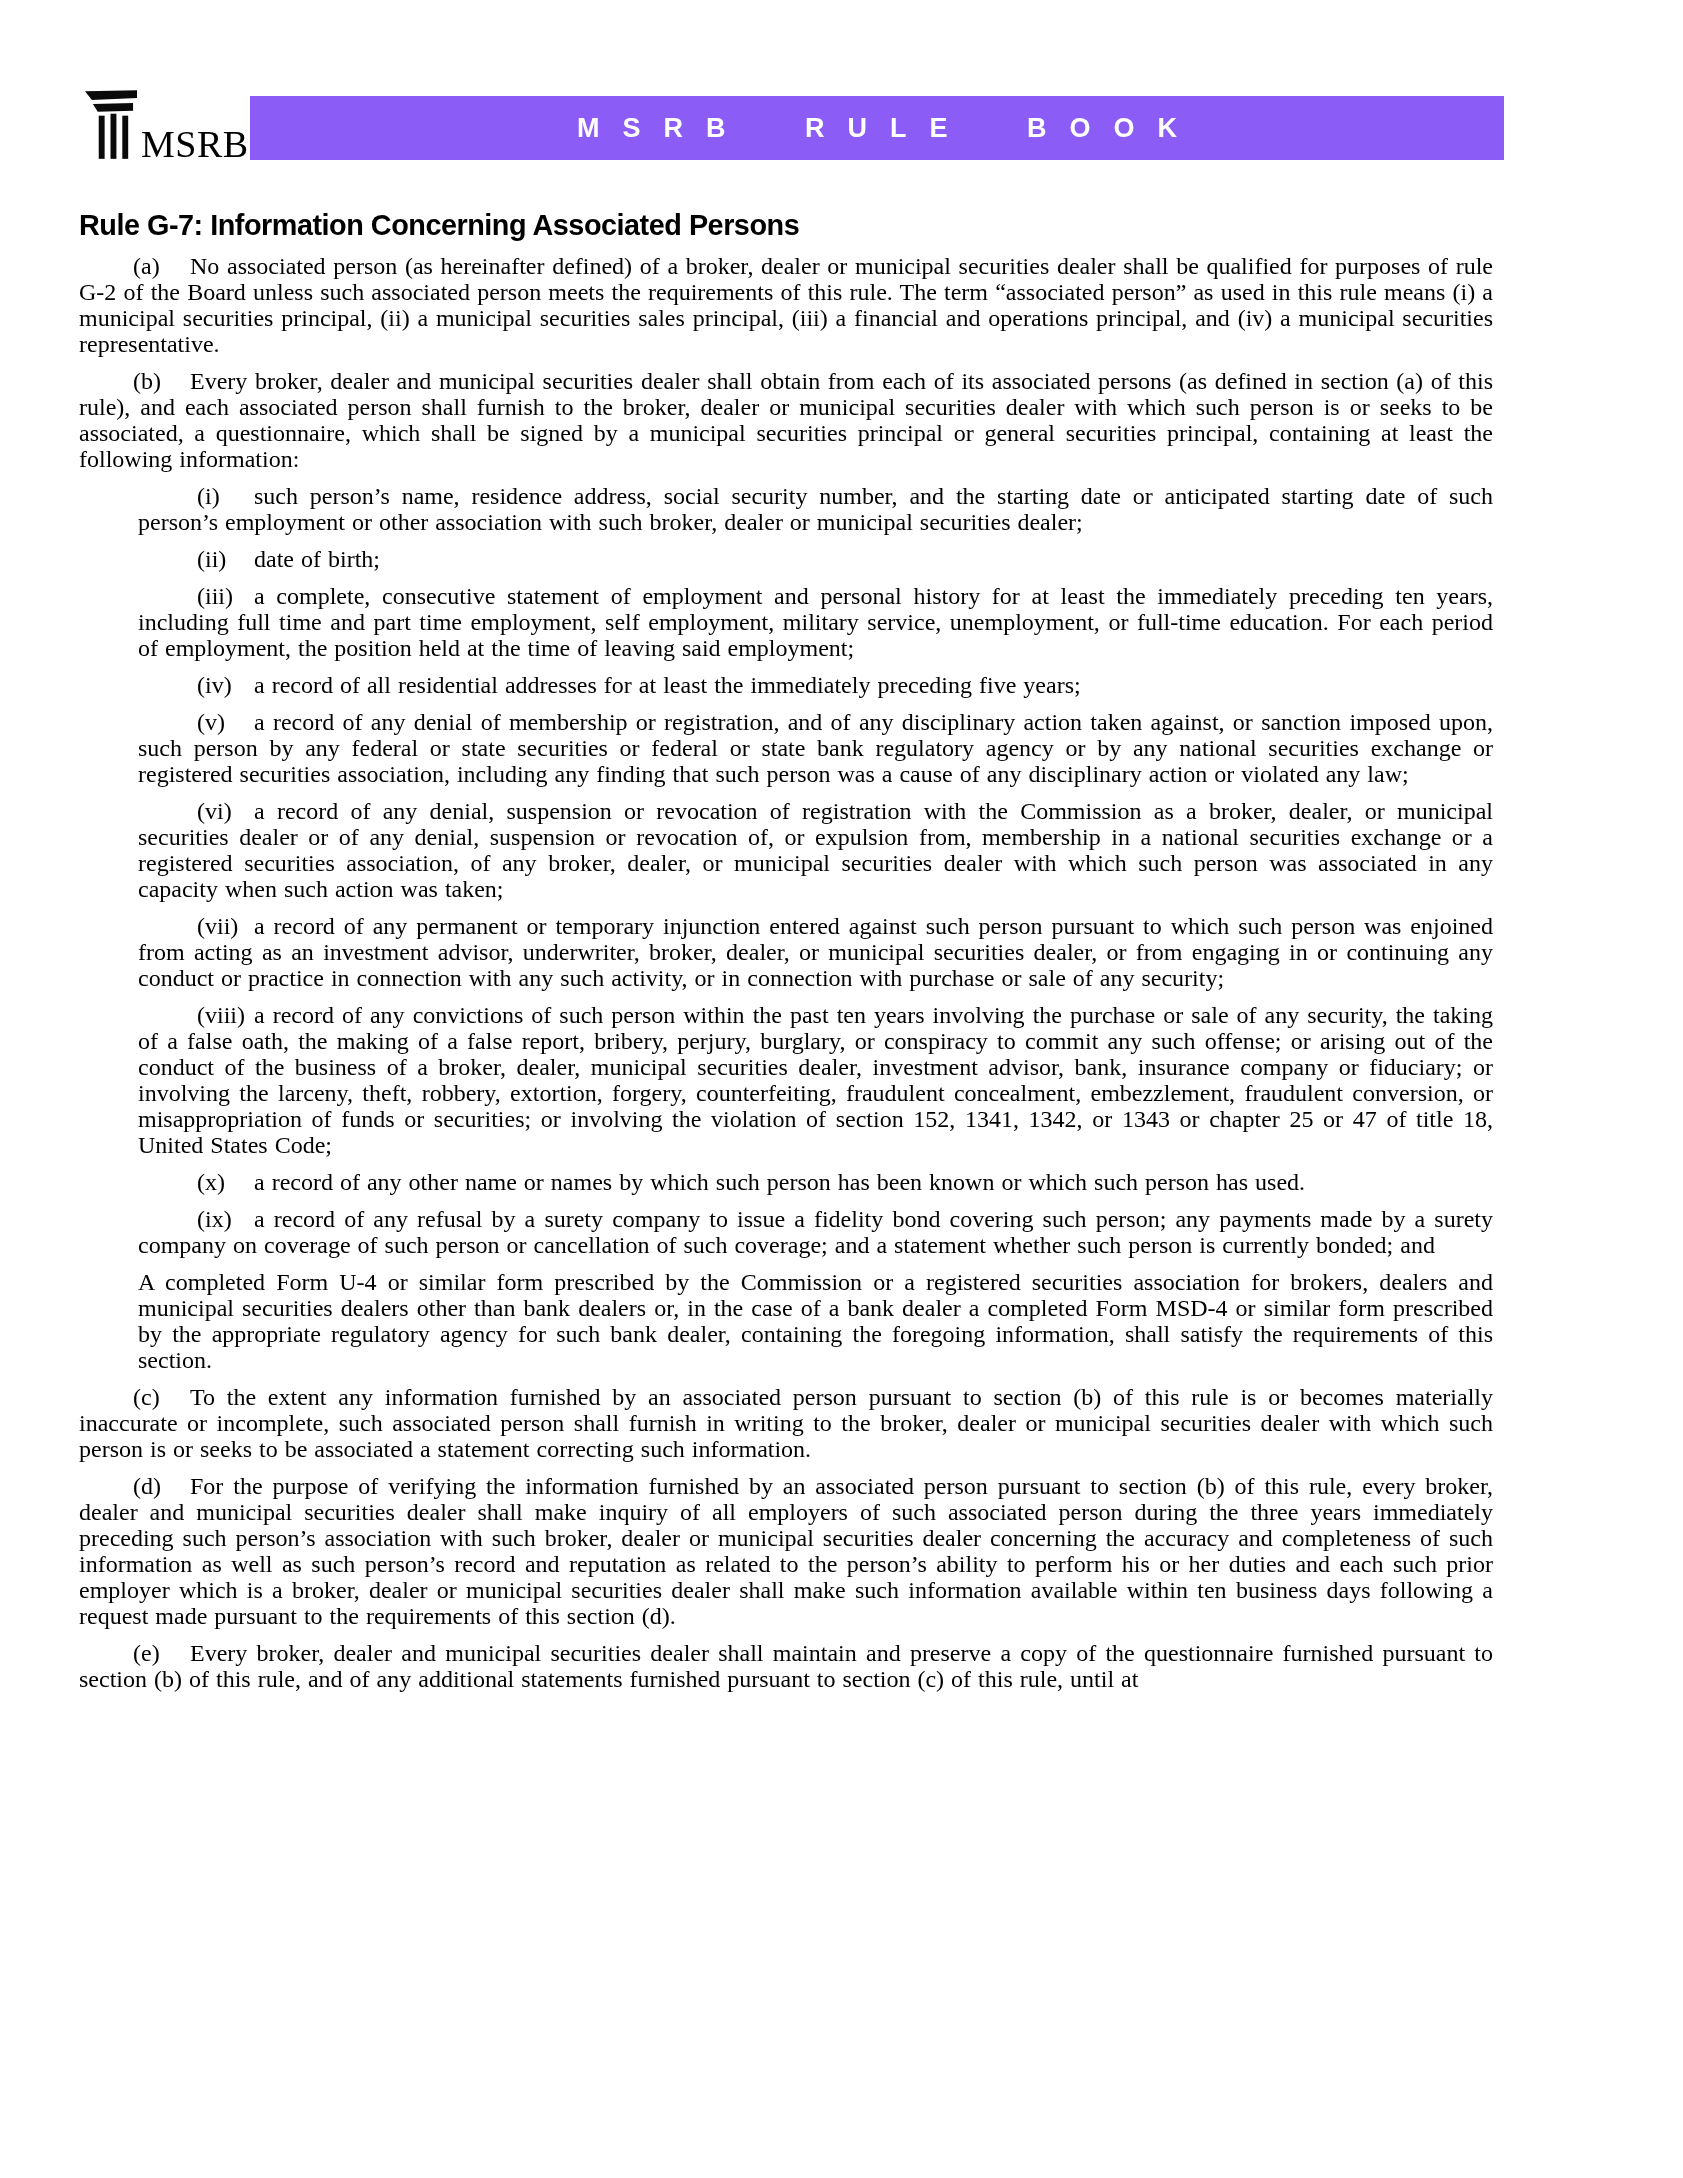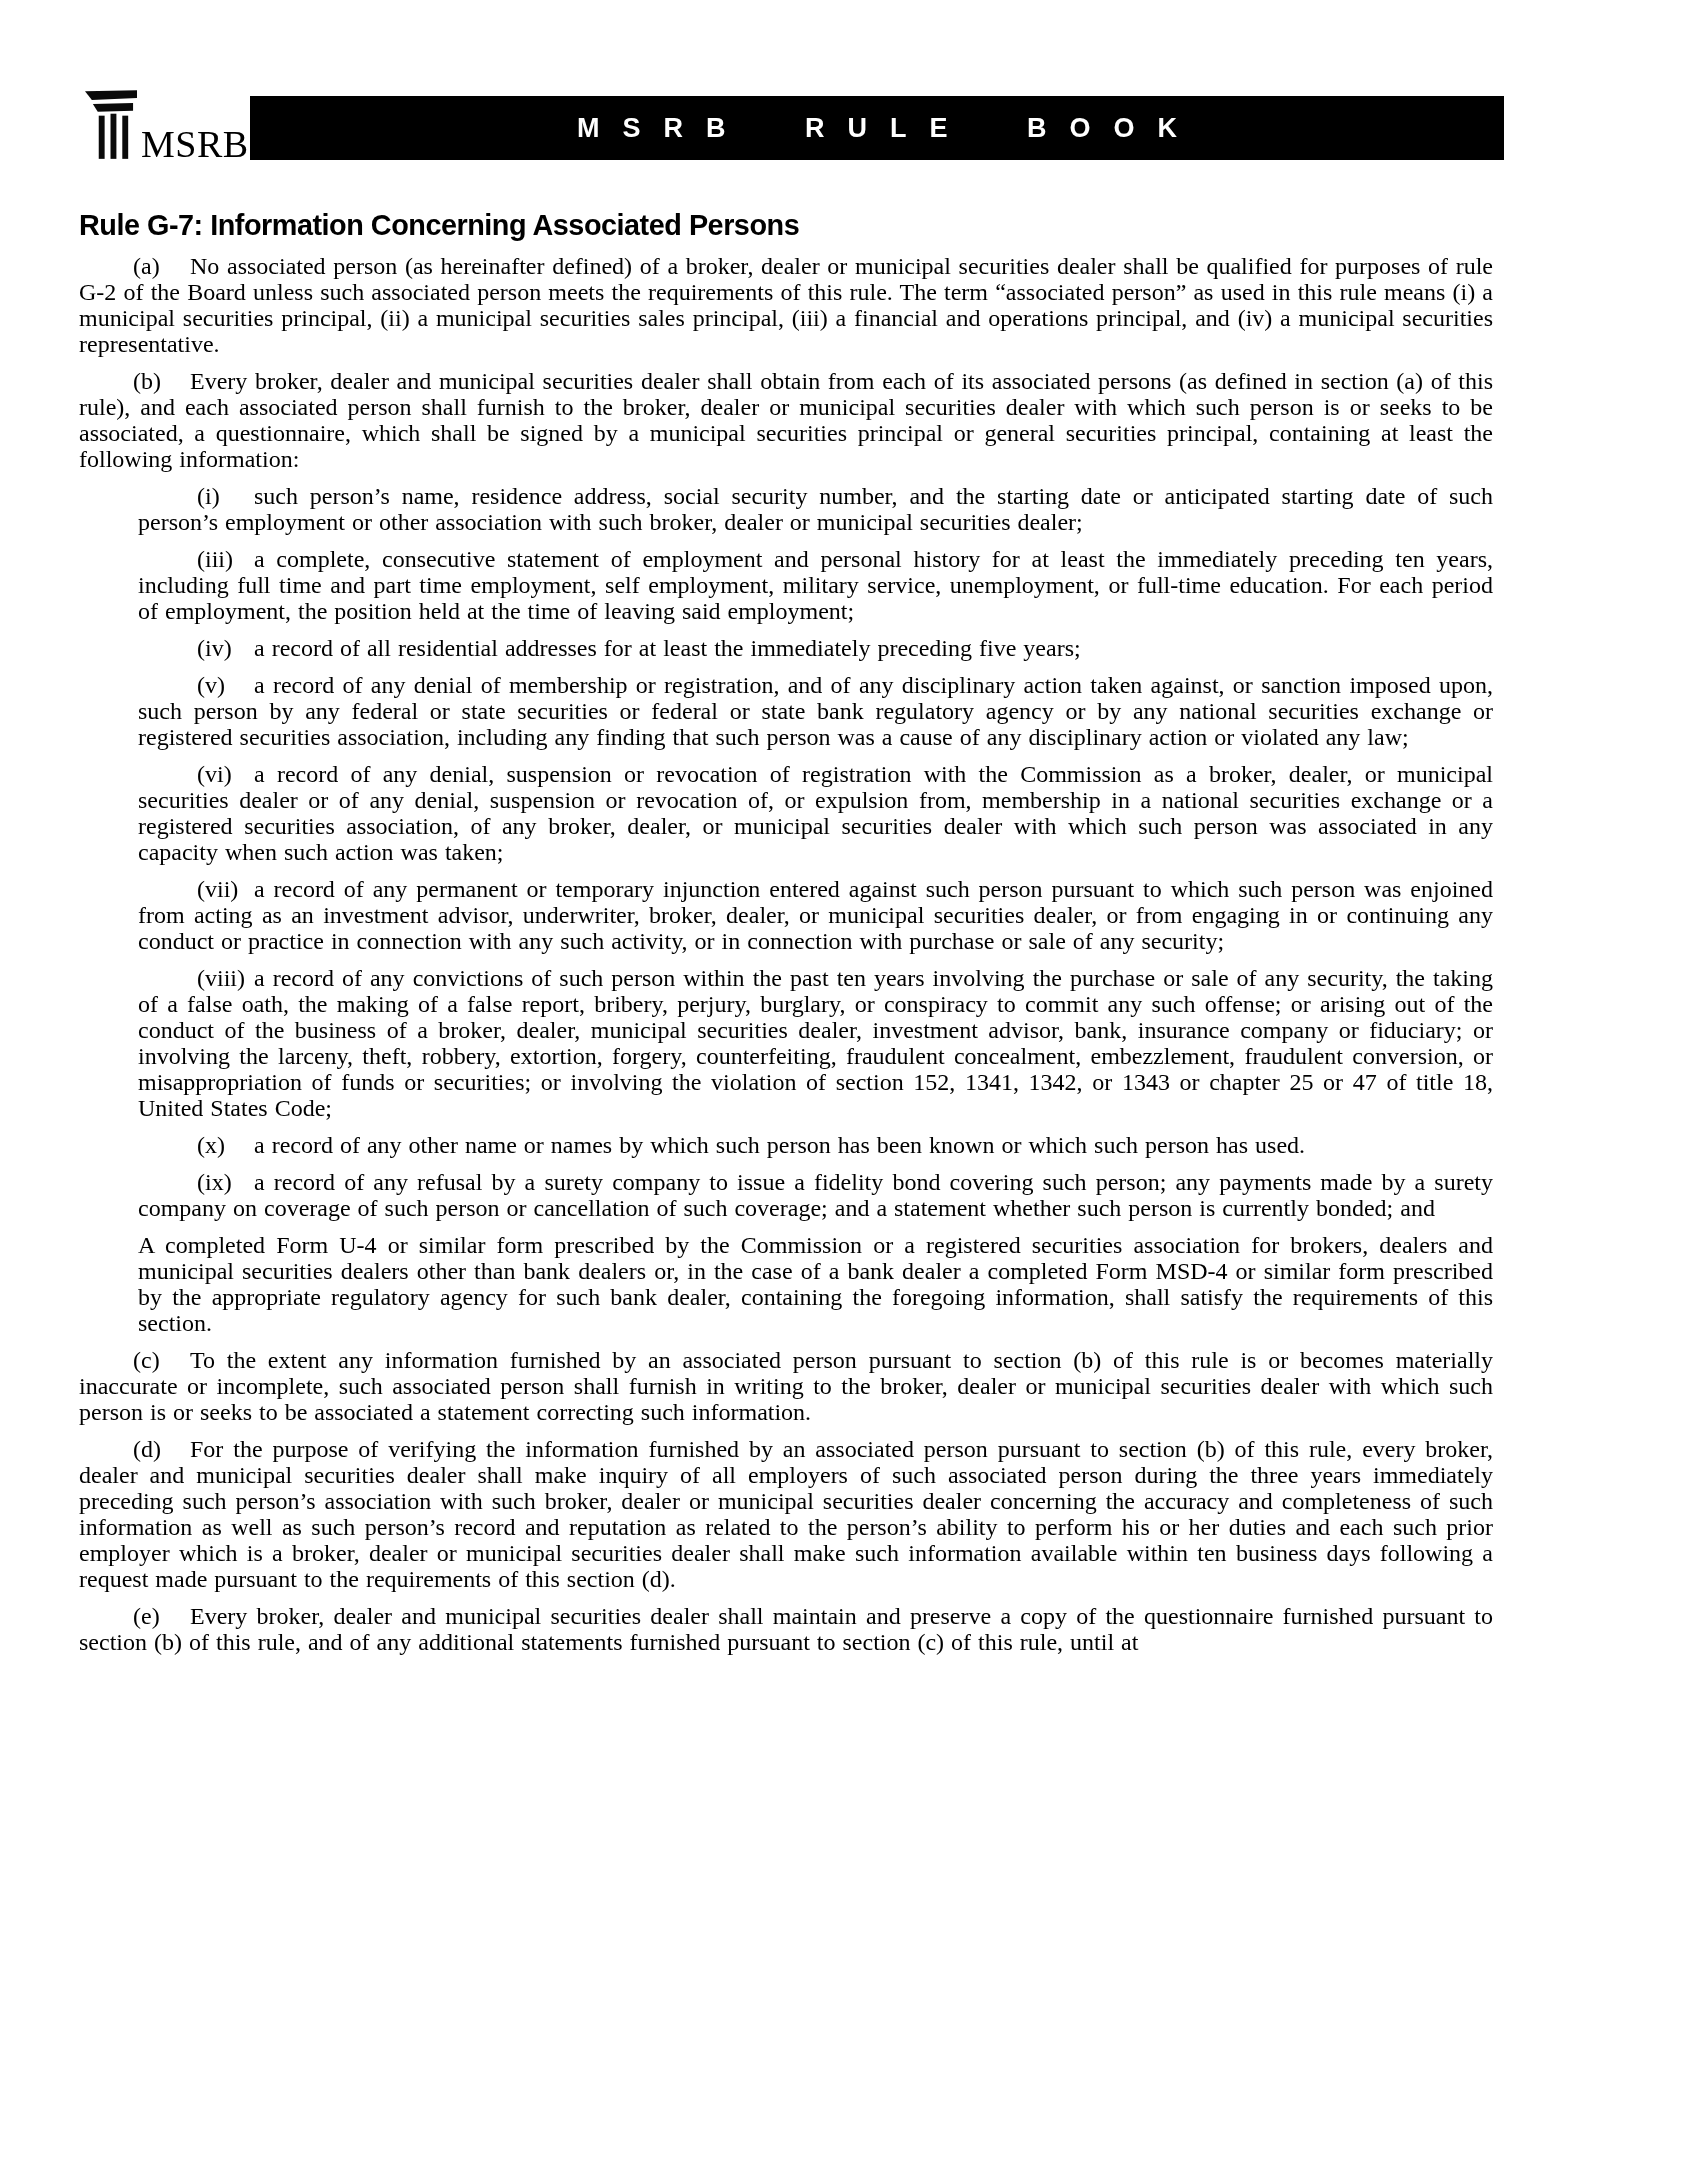--- a/index.html
+++ b/index.html
@@ -4,21 +4,21 @@
 <style>
   html,body{margin:0;padding:0;background:#ffffff;}
   body{width:1683px;height:2178px;font-family:"Liberation Serif",serif;color:#000;}
   .page{position:relative;width:1683px;height:1696px;background:#fff;overflow:hidden;}
 
   
   .logo{position:absolute;left:85px;top:90px;display:flex;align-items:flex-end;}
   .logo svg{width:53px;height:69px;display:block;}
   .logo .wordmark{font-family:"Liberation Serif",serif;font-size:38px;line-height:1;
                   letter-spacing:0.5px;position:relative;top:4px;margin-left:3px;}
-  .banner{position:absolute;left:250px;top:96px;width:1254px;height:64px;background:#000000;
+  .banner{position:absolute;left:250px;top:96px;width:1254px;height:64px;background:#8b5cf6;
           display:flex;align-items:center;justify-content:center;}
   .banner-text{color:#fff;font-family:"Liberation Sans",sans-serif;font-weight:bold;
                font-size:27px;letter-spacing:23px;word-spacing:26px;margin-right:-23px;
                white-space:nowrap;}
 
   
   .content{position:absolute;left:79px;top:208px;width:1414px;}
   .doc-title{font-family:"Liberation Sans",sans-serif;font-weight:bold;font-size:30px;
              letter-spacing:-0.5px;margin:0 0 4px 0;transform:scaleX(0.96);transform-origin:0 50%;
              white-space:nowrap;}
@@ -60,20 +60,21 @@
 
   <div class="content">
     <h1 class="doc-title">Rule G-7: Information Concerning Associated Persons</h1>
 
     <p class="para main"><span class="lbl">(a)</span><span>No associated person (as hereinafter defined) of a broker, dealer or municipal securities dealer shall be qualified for purposes of rule G-2 of the Board unless such associated person meets the requirements of this rule. The term “associated person” as used in this rule means (i) a municipal securities principal, (ii) a municipal securities sales principal, (iii) a financial and operations principal, and (iv) a municipal securities representative.</span></p>
 
     <p class="para main"><span class="lbl">(b)</span><span>Every broker, dealer and municipal securities dealer shall obtain from each of its associated persons (as defined in section (a) of this rule), and each associated person shall furnish to the broker, dealer or municipal securities dealer with which such person is or seeks to be associated, a questionnaire, which shall be signed by a municipal securities principal or general securities principal, containing at least the following information:</span></p>
 
     <p class="para item"><span class="lbl">(i)</span><span>such person’s name, residence address, social security number, and the starting date or anticipated starting date of such person’s employment or other association with such broker, dealer or municipal securities dealer;</span></p>
 
+    <p class="para item"><span class="lbl">(ii)</span><span>date of birth;</span></p>
 
     <p class="para item"><span class="lbl">(iii)</span><span>a complete, consecutive statement of employment and personal history for at least the immediately preceding ten years, including full time and part time employment, self employment, military service, unemployment, or full-time education. For each period of employment, the position held at the time of leaving said employment;</span></p>
 
     <p class="para item"><span class="lbl">(iv)</span><span>a record of all residential addresses for at least the immediately preceding five years;</span></p>
 
     <p class="para item"><span class="lbl">(v)</span><span>a record of any denial of membership or registration, and of any disciplinary action taken against, or sanction imposed upon, such person by any federal or state securities or federal or state bank regulatory agency or by any national securities exchange or registered securities association, including any finding that such person was a cause of any disciplinary action or violated any law;</span></p>
 
     <p class="para item"><span class="lbl">(vi)</span><span>a record of any denial, suspension or revocation of registration with the Commission as a broker, dealer, or municipal securities dealer or of any denial, suspension or revocation of, or expulsion from, membership in a national securities exchange or a registered securities association, of any broker, dealer, or municipal securities dealer with which such person was associated in any capacity when such action was taken;</span></p>
 
     <p class="para item"><span class="lbl">(vii)</span><span>a record of any permanent or temporary injunction entered against such person pursuant to which such person was enjoined from acting as an investment advisor, underwriter, broker, dealer, or municipal securities dealer, or from engaging in or continuing any conduct or practice in connection with any such activity, or in connection with purchase or sale of any security;</span></p>

